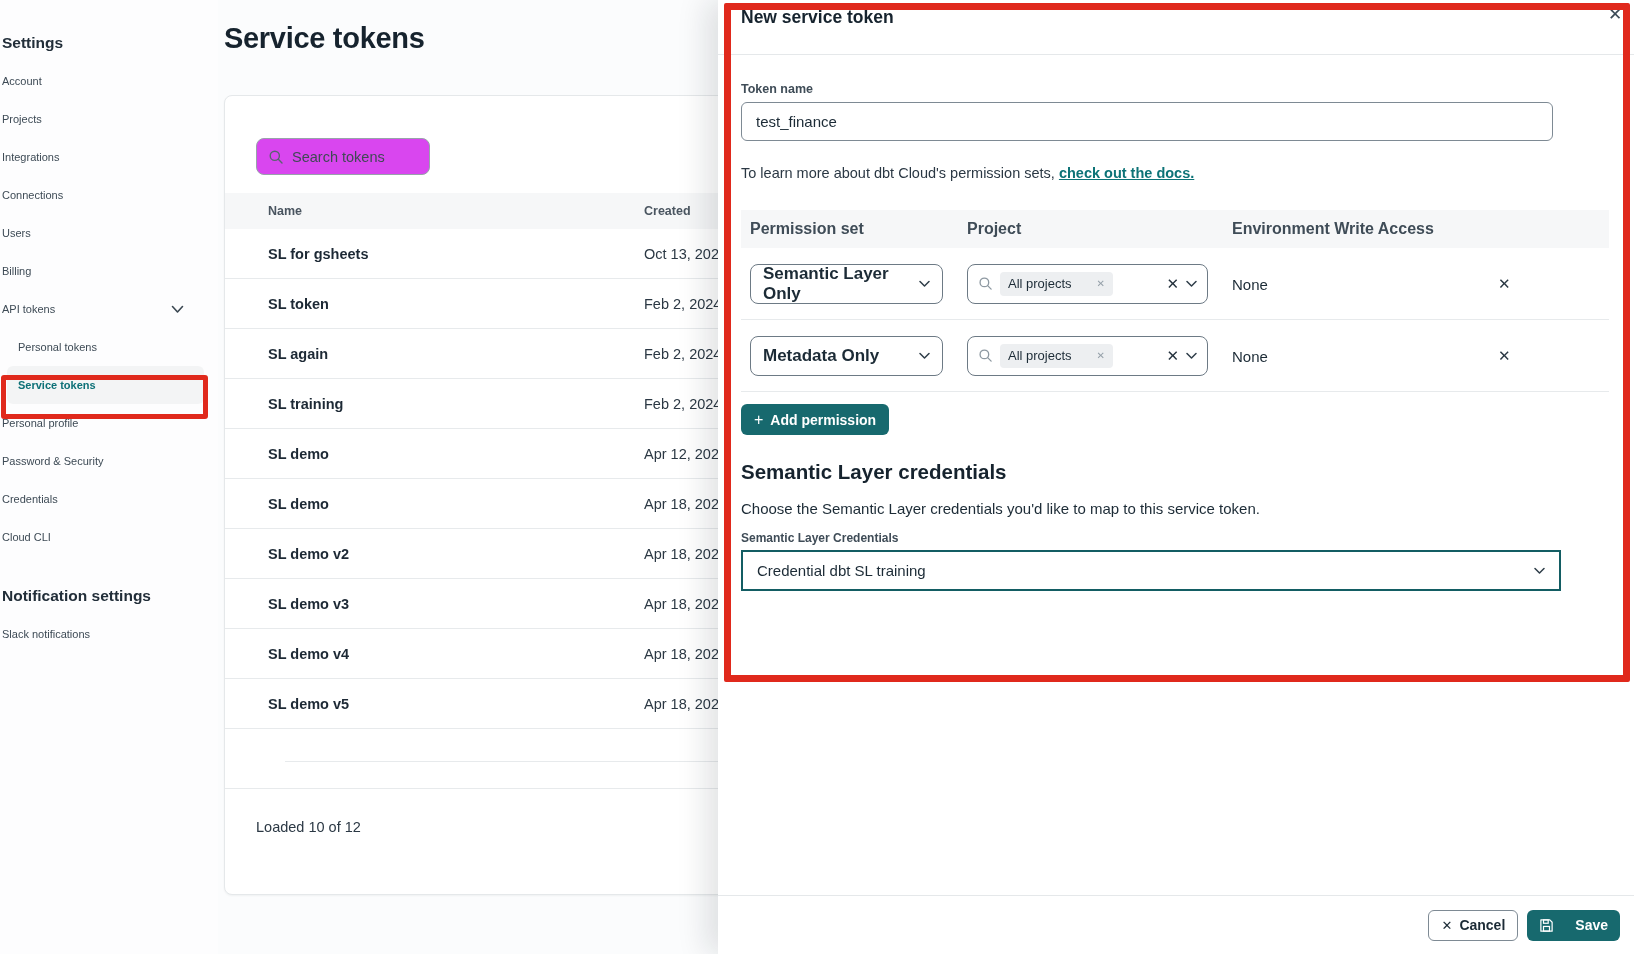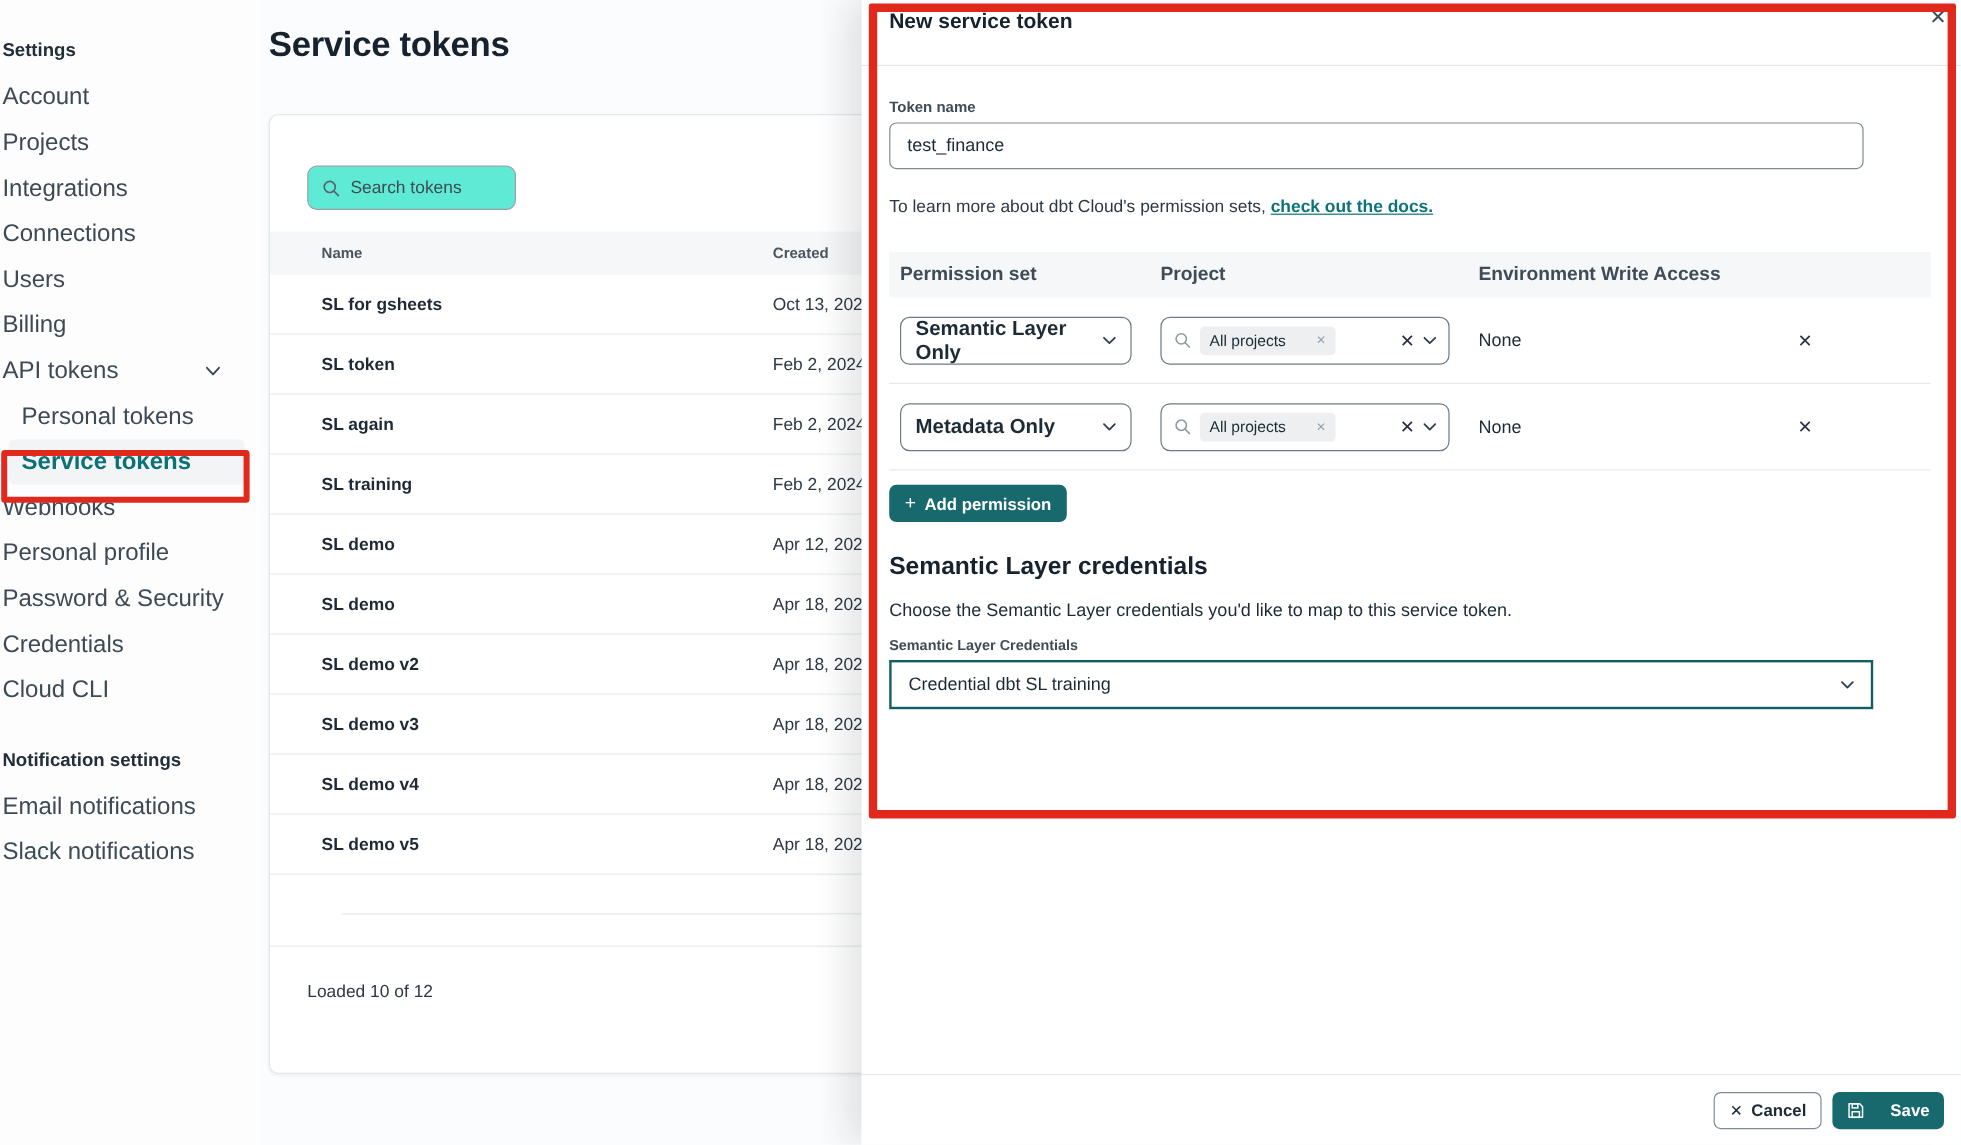--- a/index.html
+++ b/index.html
@@ -5,32 +5,32 @@
   * { margin:0; padding:0; box-sizing:border-box; }
   html,body { width:1634px; height:954px; }
   body {
     font-family:"Liberation Sans", sans-serif;
     background:#fbfcfd; color:#1c2b36;
     position:relative; overflow:hidden;
   }
 
   
   .sidebar { position:absolute; left:0; top:0; width:218px; height:954px; padding:24px 0 0 2px; background:#fdfdfe; }
-  .nav-item { height:38px; display:flex; align-items:center; font-size:20px; color:#3d4a55; margin-right:14px; cursor:pointer; }
+  .nav-item { height:38px; display:flex; align-items:center; font-size:11px; color:#3d4a55; margin-right:14px; cursor:pointer; }
   .nav-heading { font-size:15.5px; font-weight:700; color:#222e39; cursor:default; }
   .nav-child { padding-left:16px; }
   .nav-active { background:#f3f4f5; border-radius:6px; margin-left:5px; padding-left:11px; color:#0c7077; font-weight:700; }
   .gap-profile { margin-top:25px; }
   .gap-notif { margin-top:21px; }
   .nav-chevron { margin-left:auto; margin-right:20px; display:flex; }
 
   
   .main-title { position:absolute; left:224px; top:22px; font-size:29px; font-weight:700; color:#16232e; letter-spacing:-0.3px; }
   .card { position:absolute; left:224px; top:95px; width:1186px; height:800px; background:#fff; border:1px solid #e5e8ea; border-radius:8px; box-shadow:0 1px 2px rgba(20,30,40,.05); overflow:hidden; }
-  .search-box { position:absolute; left:31px; top:42px; width:174px; height:37px; border:1px solid #98a2ab; border-radius:8px; display:flex; align-items:center; padding-left:11px; gap:8px; background:#5eead4; }
+  .search-box { position:absolute; left:31px; top:42px; width:174px; height:37px; border:1px solid #98a2ab; border-radius:8px; display:flex; align-items:center; padding-left:11px; gap:8px; background:#d946ef; }
   .search-box input { border:none; outline:none; width:122px; font-size:14.5px; font-family:inherit; color:#1c2b36; background:transparent; }
   .search-box input::placeholder { color:#3f4a54; opacity:1; }
 
   .table { position:absolute; left:0; top:97px; width:100%; }
   .thead { height:36px; background:#f6f7f8; display:flex; align-items:center; padding-left:43px; font-size:12.5px; font-weight:700; color:#4a5560; }
   .col-name { flex:0 0 376px; }
   .trow { height:50px; display:flex; align-items:center; padding-left:43px; border-bottom:1px solid #e7eaec; background:#fff; }
   .trow .name { flex:0 0 376px; font-weight:700; font-size:14.5px; color:#1d2935; }
   .trow .created { font-size:14.5px; color:#2b3844; white-space:nowrap; }
   .stub-divider { margin-left:60px; height:33px; border-bottom:1px solid #e7eaec; }
@@ -97,29 +97,27 @@
   <div class="nav-item">
     <span>API tokens</span>
     <span class="nav-chevron">
       <svg width="13" height="9" viewBox="0 0 13 9">
           <path d="M1.5 1.5 L6.5 7 L11.5 1.5" fill="none" stroke="#3a4751" stroke-width="1.6" stroke-linecap="round" stroke-linejoin="round"></path>
         </svg>
     </span>
   </div>
   <div class="nav-item nav-child">Personal tokens</div>
   <div class="nav-item nav-child nav-active">Service tokens</div>
-  <div class="nav-item">Webhooks</div>
 
   <div class="nav-item">Personal profile</div>
   <div class="nav-item">Password &amp; Security</div>
   <div class="nav-item">Credentials</div>
   <div class="nav-item">Cloud CLI</div>
 
   <div class="nav-item nav-heading gap-notif">Notification settings</div>
-  <div class="nav-item">Email notifications</div>
   <div class="nav-item">Slack notifications</div>
 </nav>
 
 <h1 class="main-title">Service tokens</h1>
 
 <section class="card">
   <div class="search-box">
     <span>
       <svg width="16" height="16" viewBox="0 0 16 16">
           <circle cx="6.8" cy="6.8" r="4.6" fill="none" stroke="#58646f" stroke-width="1.4"></circle>

